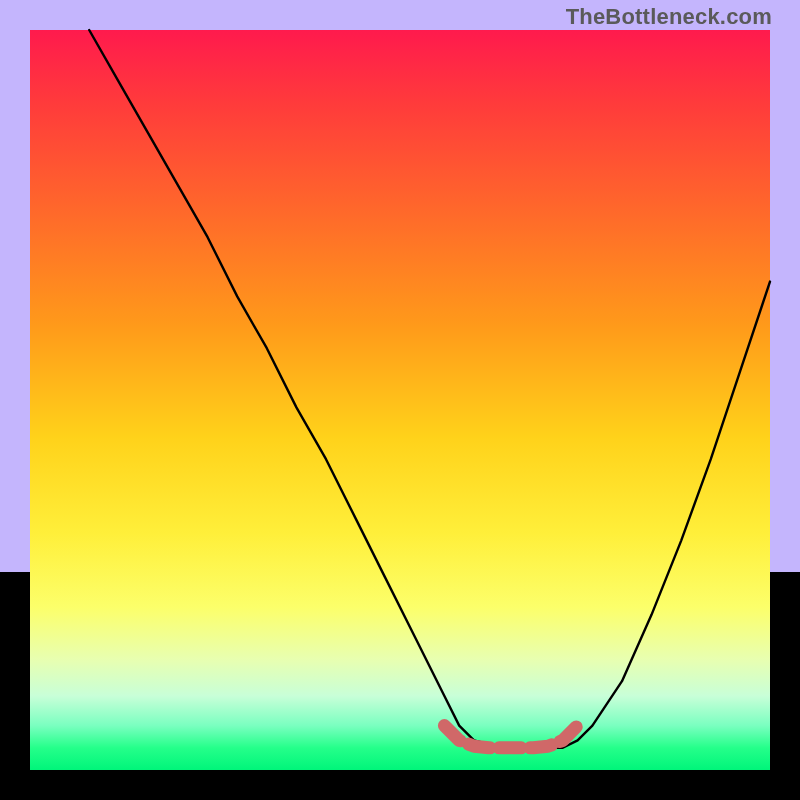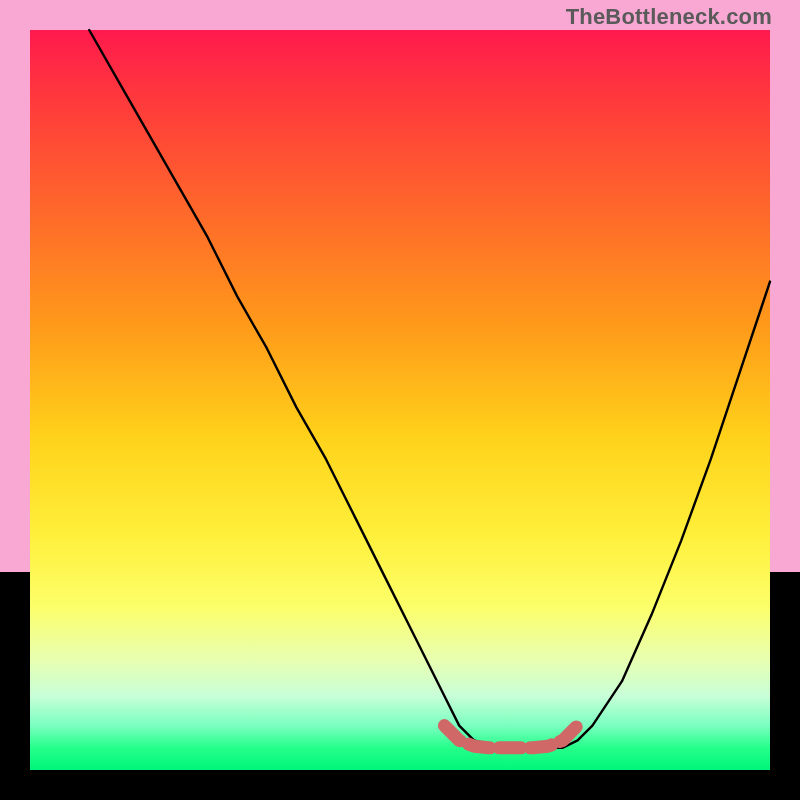--- a/index.html
+++ b/index.html
@@ -8,21 +8,21 @@
     width: 800px;
     height: 800px;
     background: #000;
     overflow: hidden;
     font-family: Arial, Helvetica, sans-serif;
   }
   .frame {
     position: relative;
     width: 800px;
     height: 572px;
-    background: #f9a8d4;
+    background: #c4b5fd;
   }
   .plot-area {
     position: absolute;
     left: 30px;
     top: 30px;
     width: 740px;
     height: 740px;
     background: linear-gradient(to bottom,
       #ff1a4d 0%,
       #ff3b3b 10%,

